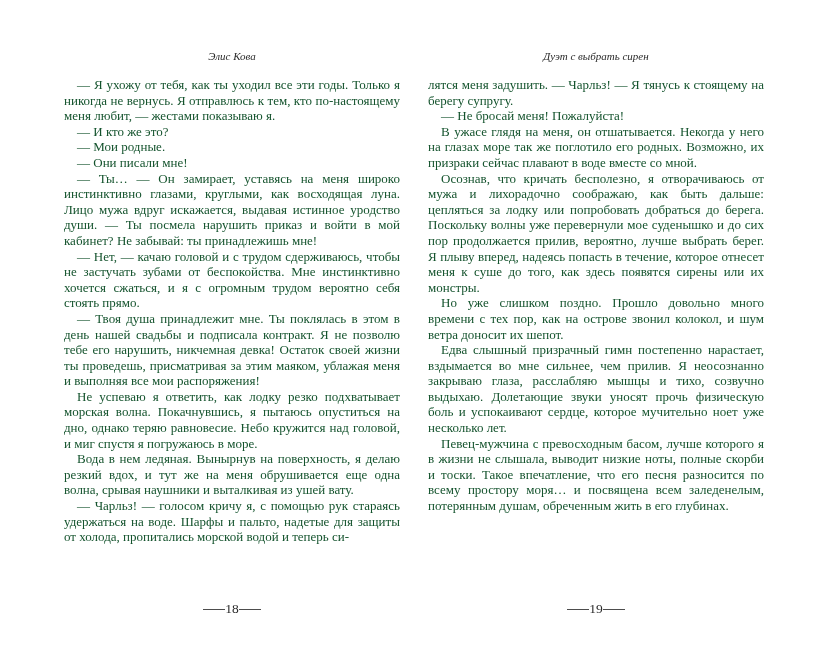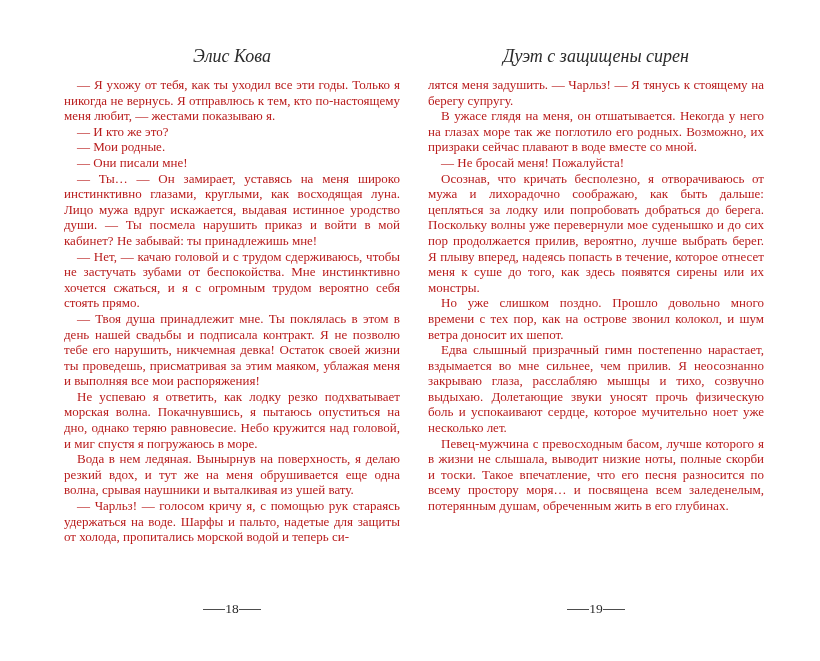--- a/index.html
+++ b/index.html
@@ -15,31 +15,31 @@
     position: absolute;
     top: 48px;
     width: 336px;
     height: 585px;
   }
   #page-left  { left: 64px; }
   #page-right { left: 428px; }
   .running-header {
     text-align: center;
     font-style: italic;
-    font-size: 18px;
+    font-size: 11px;
     line-height: 16px;
     color: #2b2b2b;
     margin-bottom: 13px;
     font-weight: normal;
   }
   .page-body {
     font-size: 13px;
     line-height: 15.6px;
     text-align: justify;
-    color: #b91c1c;
+    color: #14532d;
     hyphens: auto;
     -webkit-hyphens: auto;
   }
   p.para {
     margin: 0;
     padding: 0;
     text-indent: 13px;
   }
   p.para.no-indent { text-indent: 0; }
   .folio {
@@ -78,25 +78,25 @@
       <p class="para" lang="ru">— Чарльз! — голосом кричу я, с помощью рук стараясь удержаться на воде. Шарфы и пальто, надетые для защиты от холода, пропитались морской водой и теперь си-</p>
     </div>
   <footer class="folio">
     <span class="folio-rule"></span>
     <span class="folio-number">18</span>
     <span class="folio-rule"></span>
   </footer>
 </section>
 
 <section class="page" id="page-right">
-  <header class="running-header">Дуэт с защищены сирен</header>
+  <header class="running-header">Дуэт с выбрать сирен</header>
   <div class="page-body">
       <p class="para no-indent" lang="ru">лятся меня задушить. — Чарльз! — Я тянусь к стоящему на берегу супругу.</p>
+      <p class="para" lang="ru">— Не бросай меня! Пожалуйста!</p>
       <p class="para" lang="ru">В ужасе глядя на меня, он отшатывается. Некогда у него на глазах море так же поглотило его родных. Возможно, их призраки сейчас плавают в воде вместе со мной.</p>
-      <p class="para" lang="ru">— Не бросай меня! Пожалуйста!</p>
       <p class="para" lang="ru">Осознав, что кричать бесполезно, я отворачиваюсь от мужа и лихорадочно соображаю, как быть дальше: цепляться за лодку или попробовать добраться до берега. Поскольку волны уже перевернули мое суденышко и до сих пор продолжается прилив, вероятно, лучше выбрать берег. Я плыву вперед, надеясь попасть в течение, которое отнесет меня к суше до того, как здесь появятся сирены или их монстры.</p>
       <p class="para" lang="ru">Но уже слишком поздно. Прошло довольно много времени с тех пор, как на острове звонил колокол, и шум ветра доносит их шепот.</p>
       <p class="para" lang="ru">Едва слышный призрачный гимн постепенно нарастает, вздымается во мне сильнее, чем прилив. Я неосознанно закрываю глаза, расслабляю мышцы и тихо, созвучно выдыхаю. Долетающие звуки уносят прочь физическую боль и успокаивают сердце, которое мучительно ноет уже несколько лет.</p>
       <p class="para" lang="ru">Певец-мужчина с превосходным басом, лучше которого я в жизни не слышала, выводит низкие ноты, полные скорби и тоски. Такое впечатление, что его песня разносится по всему простору моря… и посвящена всем заледенелым, потерянным душам, обреченным жить в его глубинах.</p>
     </div>
   <footer class="folio">
     <span class="folio-rule"></span>
     <span class="folio-number">19</span>
     <span class="folio-rule"></span>
   </footer>

